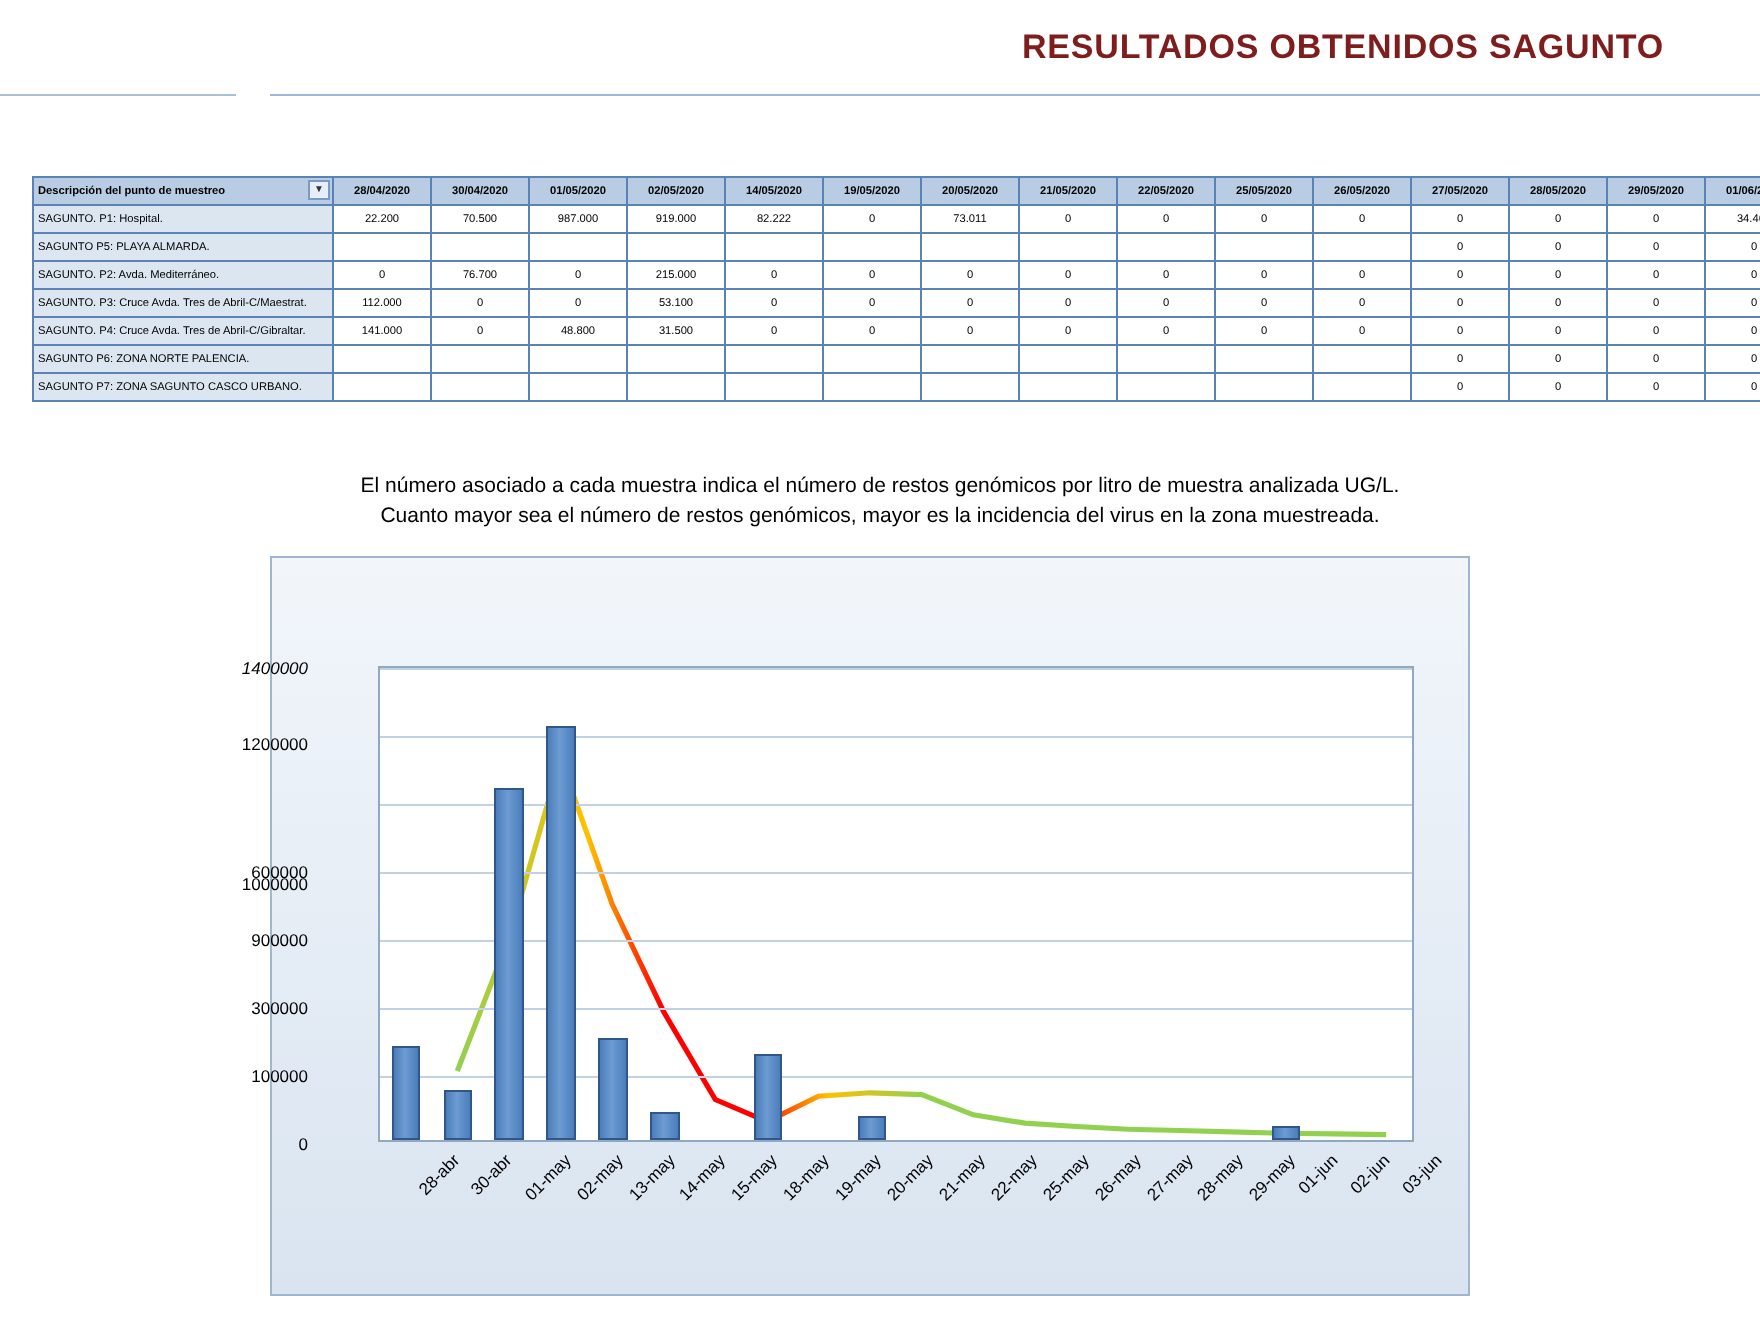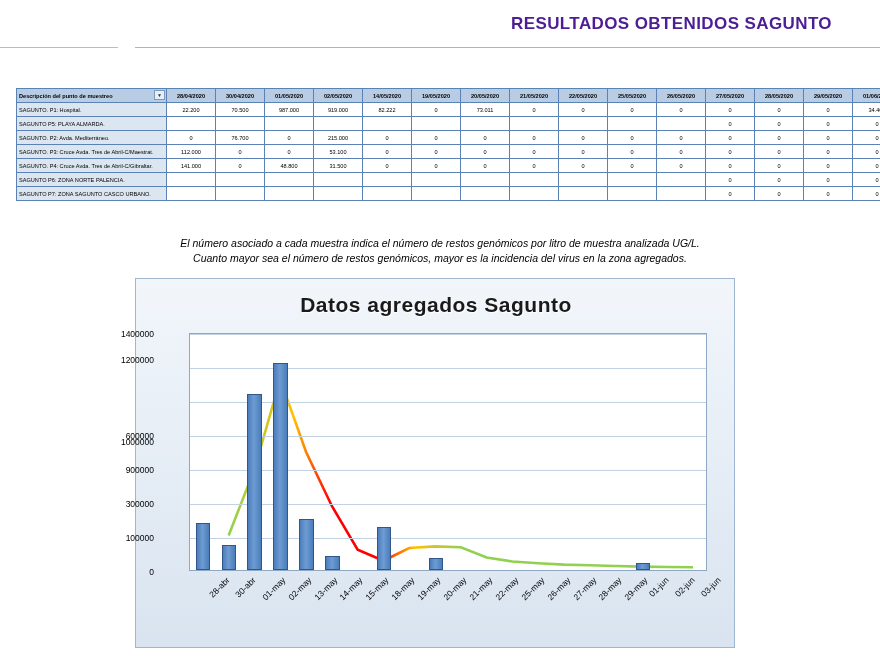--- a/index.html
+++ b/index.html
@@ -15,21 +15,21 @@
     overflow: hidden;
   }
 
   
   #header-title {
     position: absolute;
     top: 14px;
     right: 48px;
     font-size: 17px;
     font-weight: bold;
-    color: #4c1d95;
+    color: #7f1d1d;
     letter-spacing: 0.4px;
     white-space: nowrap;
   }
   #header-rule {
     position: absolute;
     top: 47px;
     left: 135px;
     width: 745px;
     height: 0;
     border-top: 1px solid #9DB7D4;
@@ -98,21 +98,20 @@
     background: #ffffff;
   }
 
   
   #chart-caption {
     position: absolute;
     top: 236px;
     left: 130px;
     width: 620px;
     text-align: center;
-    font-style: italic;
     font-size: 10.5px;
     line-height: 15px;
     color: #000000;
   }
 
   
   #chart-panel {
     position: absolute;
     left: 135px;
     top: 278px;
@@ -343,25 +342,24 @@
           <td class="num">0</td>
           <td class="num">0</td>
           <td class="num">0</td>
         </tr>
       </tbody>
   </table>
 </div>
 
 <div id="chart-caption">
   <div>El número asociado a cada muestra indica el número de restos genómicos por litro de muestra analizada UG/L.</div>
-  <div>Cuanto mayor sea el número de restos genómicos, mayor es la incidencia del virus en la zona agregados.</div>
+  <div>Cuanto mayor sea el número de restos genómicos, mayor es la incidencia del virus en la zona muestreada.</div>
 </div>
 
 <div id="chart-panel">
-  <div id="chart-title">Datos agregados Sagunto</div>
   <div id="plot-area">
     <svg id="line-svg" viewBox="0 0 518 238" preserveAspectRatio="none">
       <defs>
         <linearGradient id="trendgrad" x1="0" y1="0" x2="1" y2="0">
           <stop offset="0%" stop-color="#92D050"></stop>
           <stop offset="14%" stop-color="#FFC000"></stop>
           <stop offset="22%" stop-color="#FF0000"></stop>
           <stop offset="32%" stop-color="#FF0000"></stop>
           <stop offset="40%" stop-color="#FFC000"></stop>
           <stop offset="50%" stop-color="#92D050"></stop>
@@ -375,23 +373,23 @@
       <div class="ytick-label" style="top: 204px;">100000</div>
       <div class="gridline" style="top: 170px;"></div>
       <div class="ytick-label" style="top: 170px;">300000</div>
       <div class="gridline" style="top: 136px;"></div>
       <div class="ytick-label" style="top: 136px;">900000</div>
       <div class="gridline" style="top: 102px;"></div>
       <div class="ytick-label" style="top: 102px;">600000</div>
       <div class="gridline" style="top: 68px;"></div>
       <div class="ytick-label" style="top: 64px; margin-top: 44px;">1000000</div>
       <div class="gridline" style="top: 34px;"></div>
-      <div class="ytick-label" style="top: 26px;">1200000</div>
+      <div class="ytick-label" style="top: 38px;">1200000</div>
       <div class="gridline" style="top: 0px;"></div>
-      <div class="ytick-label" style="top: 0px;">1400000</div>
+      <div class="ytick-label" style="top: 0px; font-style: italic;">1400000</div>
       <div class="bar" title="28-abr: 275000" style="left: 5.698px; width: 14.504px; height: 46.75px;"></div>
       <div class="bar" title="30-abr: 147000" style="left: 31.598px; width: 14.504px; height: 24.99px;"></div>
       <div class="bar" title="01-may: 1036000" style="left: 57.498px; width: 14.504px; height: 176.12px;"></div>
       <div class="bar" title="02-may: 1218000" style="left: 83.398px; width: 14.504px; height: 207.06px;"></div>
       <div class="bar" title="13-may: 300000" style="left: 109.298px; width: 14.504px; height: 51px;"></div>
       <div class="bar" title="14-may: 82000" style="left: 135.198px; width: 14.504px; height: 13.94px;"></div>
       <div class="bar" title="18-may: 255000" style="left: 186.998px; width: 14.504px; height: 43.35px;"></div>
       <div class="bar" title="20-may: 70000" style="left: 238.798px; width: 14.504px; height: 11.9px;"></div>
       <div class="bar" title="01-jun: 40000" style="left: 445.998px; width: 14.504px; height: 6.8px;"></div>
     </div>

